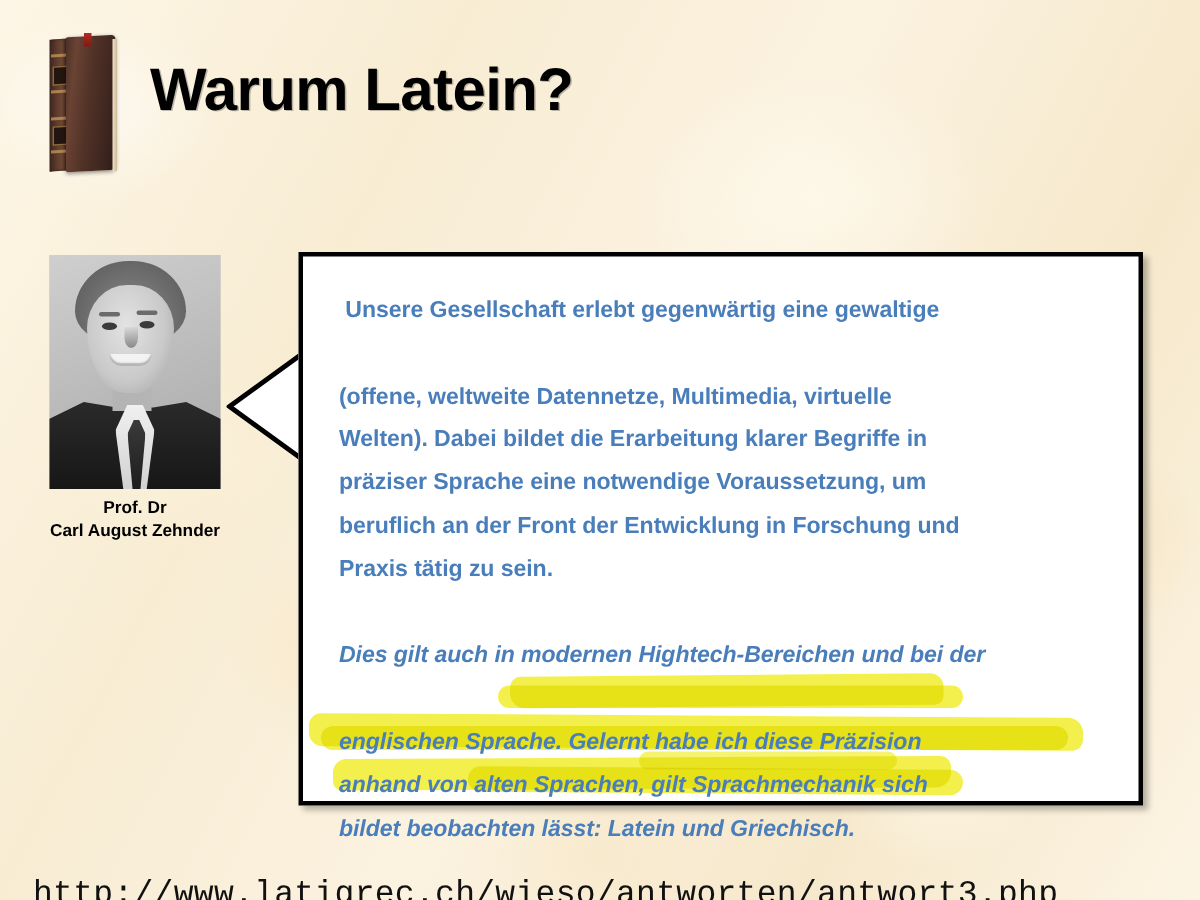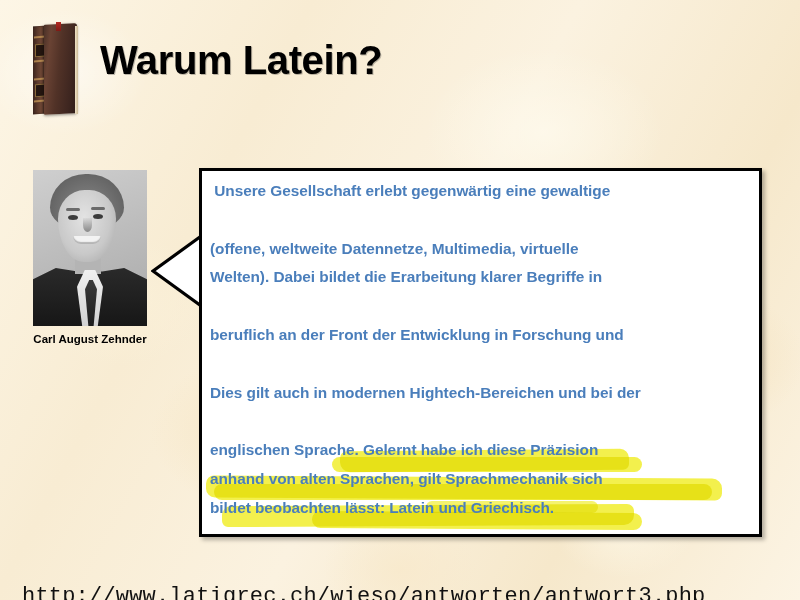--- a/index.html
+++ b/index.html
@@ -115,22 +115,22 @@
     position:absolute;left:199px;top:168px;width:563px;height:369px;
     background:#ffffff;border:3px solid #000;box-sizing:border-box;
     box-shadow:3px 3px 4px rgba(0,0,0,.28);
   }
   #bubble-tail{position:absolute;left:151px;top:232px;width:54px;height:78px;}
   #quote{
     position:absolute;left:8px;top:6px;right:12px;
     font-size:15.4px;font-weight:bold;color:#4a7ebb;
     line-height:28.8px;letter-spacing:-.05px;
   }
-  #quote p{margin:0;}
-  #quote p.gap{margin-top:28.8px;}
+  #quote p{margin:16px;}
+  #quote p.gap{margin-top:28.8px;font-style:italic;}
   .lead{white-space:pre;}
 
   
   .hl{
     position:absolute;background:#f2ef3e;
     mix-blend-mode:multiply;pointer-events:none;opacity:.92;
   }
 
   
   #url{
@@ -172,20 +172,21 @@
       <div class="p-eye" style="left:35px;top:45px"></div>
       <div class="p-eye" style="left:60px;top:44px"></div>
       <div class="p-nose"></div>
       <div class="p-mouth"></div>
       <div class="p-shirt"></div>
       <div class="p-tie"></div>
     </div>
   </div>
 
   <div id="caption">
+    <div>Prof. Dr</div>
     <div>Carl August Zehnder</div>
   </div>
 
   <svg id="bubble-tail" viewBox="0 0 54 78">
     <polygon points="53,2 2,39 53,76" fill="#ffffff" stroke="#000000" stroke-width="3.2"></polygon>
     <rect x="48" y="0" width="8" height="78" fill="#ffffff"></rect>
   </svg>
 
   <div id="bubble">
 
@@ -196,22 +197,23 @@
     <div class="hl" style="left:20px;top:334px;width:412px;height:21px;border-radius:9px 7px 10px 6px;transform:rotate(-.3deg);"></div>
     <div class="hl" style="left:110px;top:341px;width:330px;height:17px;border-radius:10px;transform:rotate(.4deg);"></div>
     <div class="hl" style="left:224px;top:330px;width:172px;height:12px;border-radius:8px;opacity:.75;"></div>
 
     <div id="quote">
       <p>
         <span class="lead"> Unsere Gesellschaft erlebt gegenwärtig eine gewaltige</span><br>
         <br>
         <span>(offene, weltweite Datennetze, Multimedia, virtuelle</span><br>
         <span>Welten). Dabei bildet die Erarbeitung klarer Begriffe in</span><br>
-        <br>
+        <span>präziser Sprache eine notwendige Voraussetzung, um</span><br>
         <span>beruflich an der Front der Entwicklung in Forschung und</span><br>
+        <span>Praxis tätig zu sein.</span>
       </p>
       <p class="gap">
         <span>Dies gilt auch in modernen Hightech-Bereichen und bei der</span><br>
         <br>
         <span>englischen Sprache. Gelernt habe ich diese Präzision</span><br>
         <span>anhand von alten Sprachen, gilt Sprachmechanik sich</span><br>
         <span>bildet beobachten lässt: Latein und Griechisch.</span>
       </p>
     </div>
   </div>

